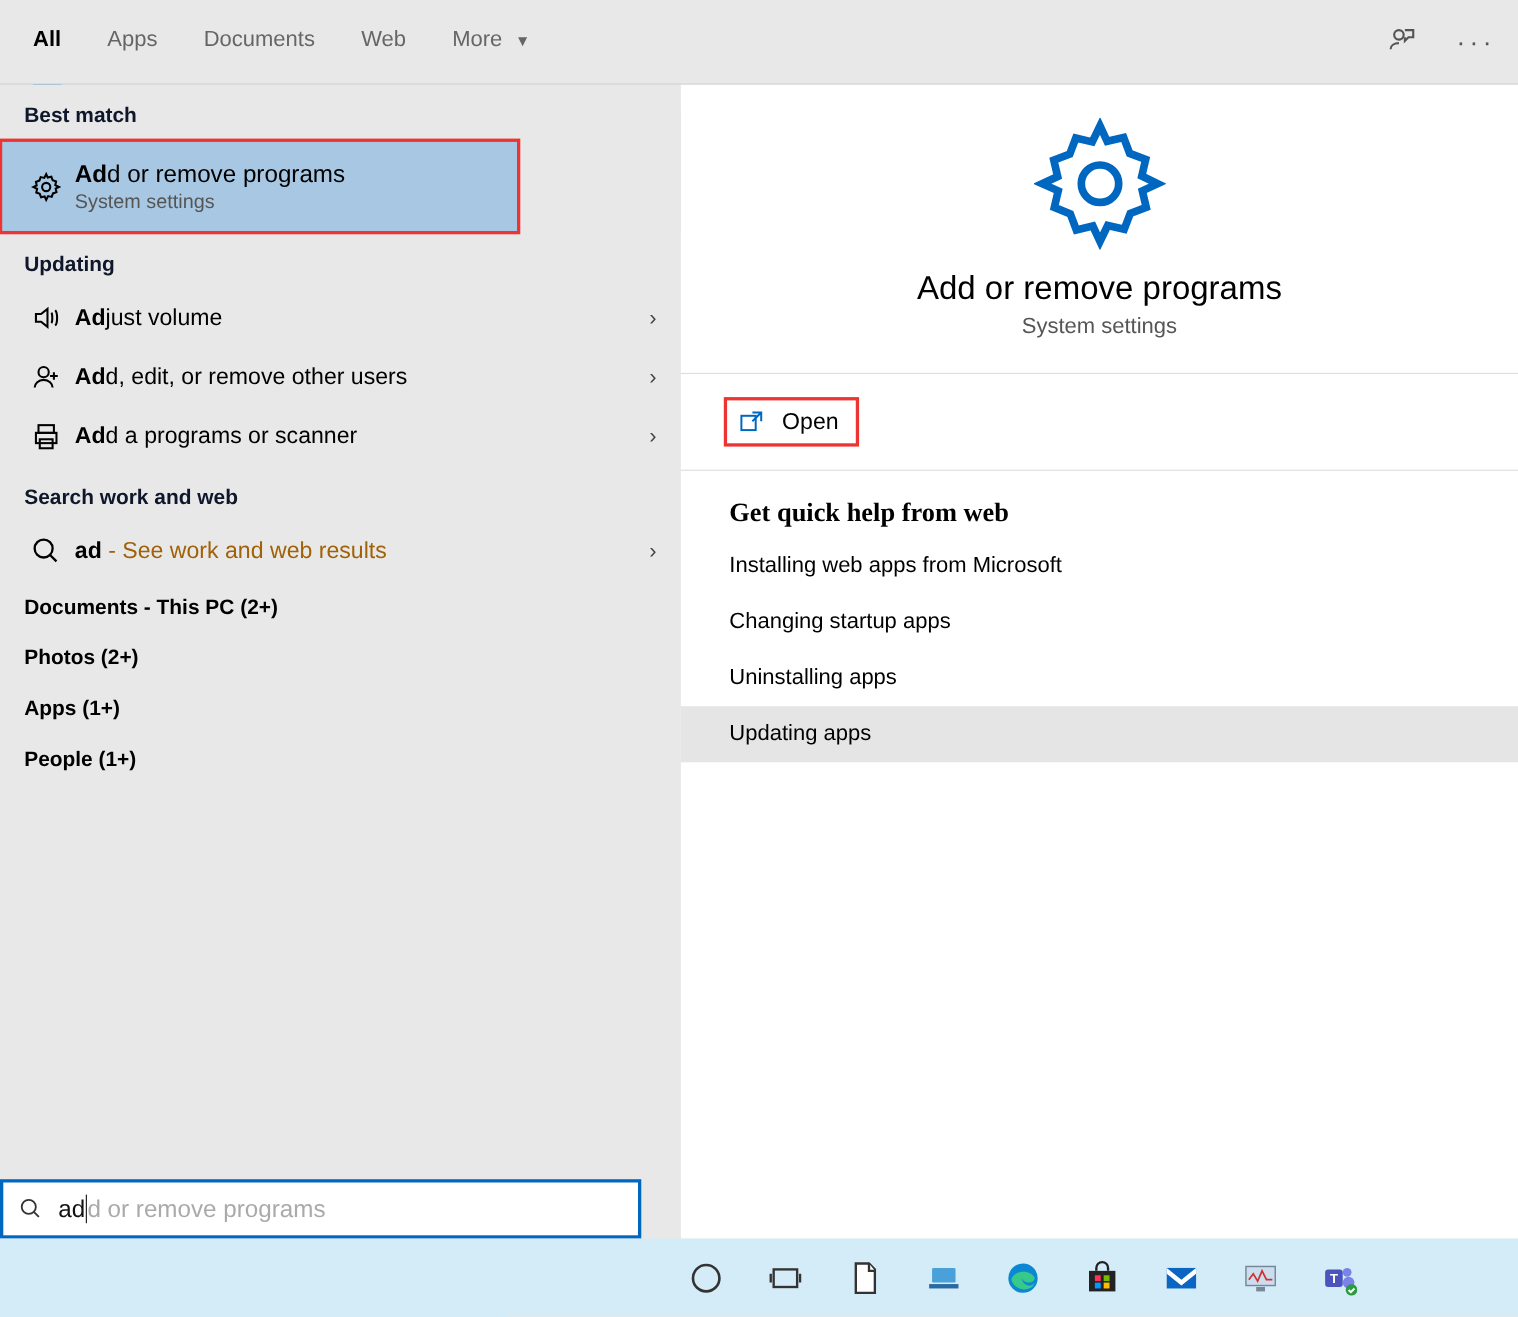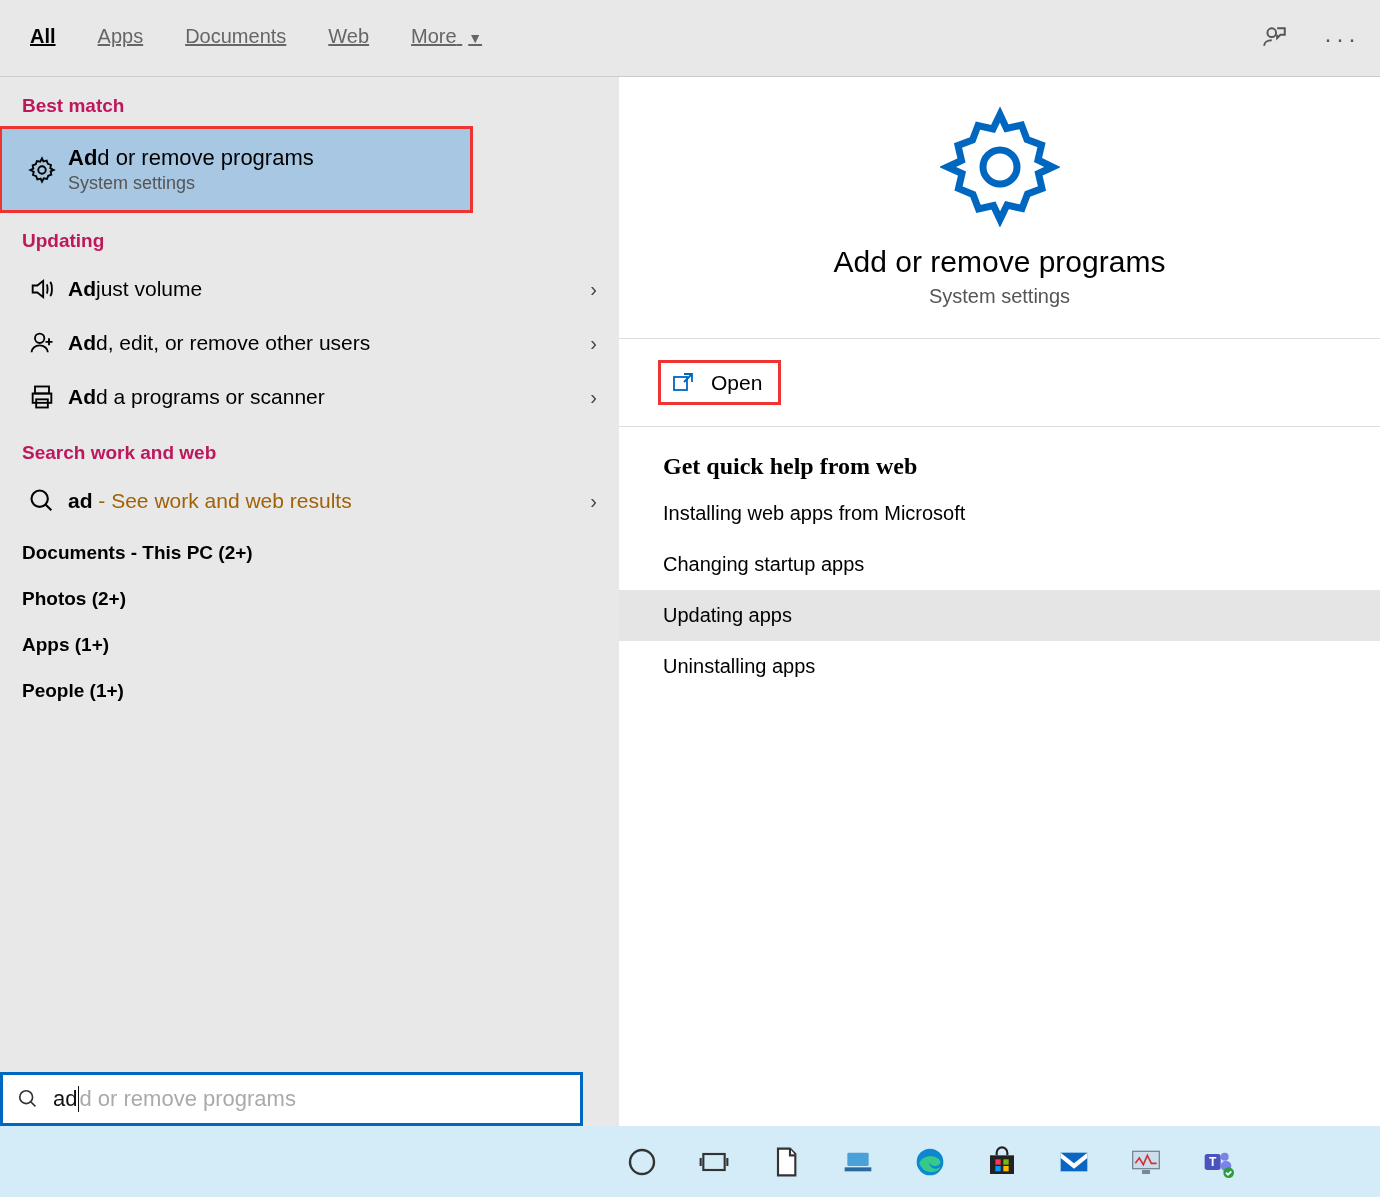--- a/index.html
+++ b/index.html
@@ -1,35 +1,35 @@
 <!DOCTYPE html>
 <html><head>
 <meta charset="utf-8">
 <style>
   * { box-sizing: border-box; margin: 0; padding: 0; font-family: "Segoe UI", Arial, sans-serif; }
   body { width: 1380px; height: 1197px; background: #e8e8e8; overflow: hidden; position: relative; }
 
   
   .top-tabs { height: 77px; background: #e8e8e8; display: flex; align-items: center; padding: 0 30px; border-bottom: 1px solid #ccc; position: relative; }
-  .tab { font-size: 20px; color: #666; margin-right: 42px; cursor: pointer; padding-bottom: 4px; position: relative; text-decoration: underline; }
+  .tab { font-size: 20px; color: #666; margin-right: 42px; cursor: pointer; padding-bottom: 4px; position: relative; }
   .tab.active { color: #000; font-weight: 600; }
   .tab.active::after { content:""; position:absolute; left:0; right:0; bottom:-30px; height:5px; background:#0067c0; }
   .tab .chev { margin-left: 6px; font-size: 14px; color:#666; }
   .top-right { position:absolute; right:20px; top:0; height:77px; display:flex; align-items:center; gap:36px; color:#555; }
   .top-right svg { width:26px; height:26px; }
   .dots { font-size:24px; letter-spacing:4px; color:#555; }
 
   
   .main { position:absolute; top:77px; left:0; right:0; bottom:71px; display:flex; }
   .left { width: 619px; background:#e8e8e8; }
   .right { flex:1; background:#e8e8e8; position:relative; }
   .right-card { background:#fff; margin-top:0; margin-left:0; width:100%; height:100%; }
 
   
-  .sec-label { font-size:19px; font-weight:600; padding:18px 22px 10px; color:#be185d; }
+  .sec-label { font-size:19px; font-weight:600; padding:18px 22px 10px; color:#0f172a; }
   .result-item { display:flex; align-items:center; padding:10px 22px; min-height:54px; cursor:pointer; position:relative; }
   .result-item .icon { width:40px; display:flex; justify-content:center; color:#222; }
   .result-item .icon svg { width:28px; height:28px; }
   .result-item .txt { flex:1; padding-left:6px; }
   .result-item .title { font-size:21px; color:#000; }
   .result-item .title .bold { font-weight:700; }
   .result-item .sub { font-size:18px; color:#555; display:block; margin-top:2px; }
   .result-item .chev-r { color:#444; font-size:20px; }
   .result-item.selected { background:#a7c7e2; }
   .result-item.big .title { font-size:22px; }
@@ -185,22 +185,22 @@
           <svg viewBox="0 0 24 24" stroke="#0067c0" stroke-width="1.8" fill="none">
               <rect x="3" y="6" width="13" height="13"></rect>
               <path d="M13 3h8v8M21 3l-8 8"></path>
             </svg>
           <span>Open</span>
         </div>
       </div>
       <div class="quick-help">Get quick help from web</div>
       <div class="ql">Installing web apps from Microsoft</div>
       <div class="ql">Changing startup apps</div>
+      <div class="ql">Uninstalling apps</div>
       <div class="ql hover">Updating apps</div>
-      <div class="ql">Uninstalling apps</div>
     </div>
   </div>
 </div>
 
 <div class="search-bar">
   <svg viewBox="0 0 24 24" stroke="#333" stroke-width="1.8" fill="none">
       <circle cx="10" cy="10" r="7"></circle>
       <path d="M20 20l-5-5"></path>
     </svg>
   <span class="typed">ad</span>

